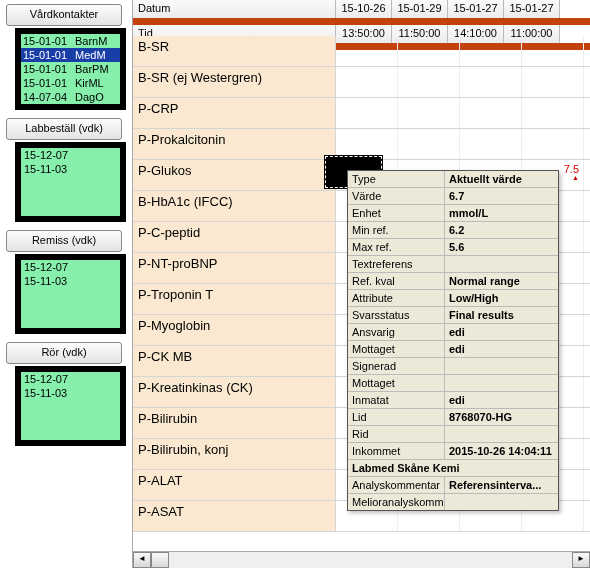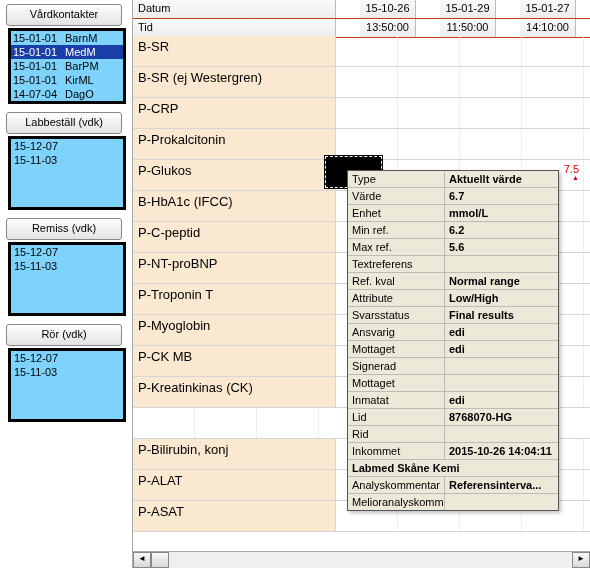--- a/index.html
+++ b/index.html
@@ -1,31 +1,31 @@
 <!DOCTYPE html>
 <html><head>
 <meta charset="utf-8">
 <style>
   html,body{margin:0;padding:0;font-family:Tahoma,Arial,sans-serif;font-size:11px;background:#fff;color:#000;}
   .app{position:relative;width:590px;height:568px;background:#fff;overflow:hidden;}
   
   .left-col{position:absolute;left:0;top:0;width:132px;height:568px;border-right:1px solid #aaa;}
   .panel-btn{display:block;margin:4px 10px 2px 6px;height:20px;line-height:18px;text-align:center;border:1px solid #888;border-radius:3px;
     background:linear-gradient(#fdfdfd,#e3e3e3);font-size:11px;}
-  .list-box{margin:2px 6px 8px 8px;border:3px solid #000000;background:#7dd3fc;min-height:30px;}
+  .list-box{margin:2px 6px 8px 15px;border:6px solid #000000;background:#86efac;min-height:30px;}
   .list-row{display:flex;height:14px;line-height:14px;padding:0 2px;white-space:nowrap;overflow:hidden;}
   .list-row .c1{flex:0 0 52px;}
   .list-row .c2{flex:1;overflow:hidden;}
   .list-row.sel{background:#1a3ea8;color:#fff;}
   .simple-list-row{height:14px;line-height:14px;padding:0 3px;}
   
   .main{position:absolute;left:133px;top:0;right:0;height:568px;}
   
   .grid-header{position:absolute;left:0;top:0;right:0;}
-  .hdr-row{display:flex;height:18px;border-bottom:1px solid #c2410c;gap:24px;}
+  .hdr-row{display:flex;height:18px;border-bottom:7px solid #c2410c;}
   .hdr-label{flex:0 0 192px;border-right:1px solid #bbb;background:linear-gradient(#fafafa,#ececec);padding:2px 5px;font-size:11px;}
   .hdr-cell{flex:0 0 55px;border-right:1px solid #bbb;background:linear-gradient(#fafafa,#ececec);text-align:center;padding:2px 0;font-size:11px;}
   
   .grid-body{position:absolute;left:0;top:36px;right:0;bottom:16px;overflow:hidden;}
   .body-row{display:flex;height:30px;border-bottom:1px solid #d5d5d5;}
   .row-label{flex:0 0 192px;border-right:1px solid #d5d5d5;background:#fae9d0;padding:3px 5px;font-size:13px;}
   .row-cell{flex:0 0 53px;border-right:1px solid #eee;text-align:right;padding:3px 4px;font-size:11px;}
   .row-cell.red{color:#d00;}
   .marker{color:#c00;font-size:7px;line-height:6px;display:block;}
   
@@ -189,20 +189,21 @@
           <div class="row-cell"></div>
         </div>
         <div class="body-row">
           <div class="row-label">P-Kreatinkinas (CK)</div>
           <div class="row-cell"></div>
           <div class="row-cell"></div>
           <div class="row-cell"></div>
           <div class="row-cell"></div>
         </div>
         <div class="body-row">
+          <div class="row-label">P-Bilirubin</div>
           <div class="row-cell"></div>
           <div class="row-cell"></div>
           <div class="row-cell"></div>
           <div class="row-cell"></div>
         </div>
         <div class="body-row">
           <div class="row-label">P-Bilirubin, konj</div>
           <div class="row-cell"></div>
           <div class="row-cell"></div>
           <div class="row-cell"></div>

